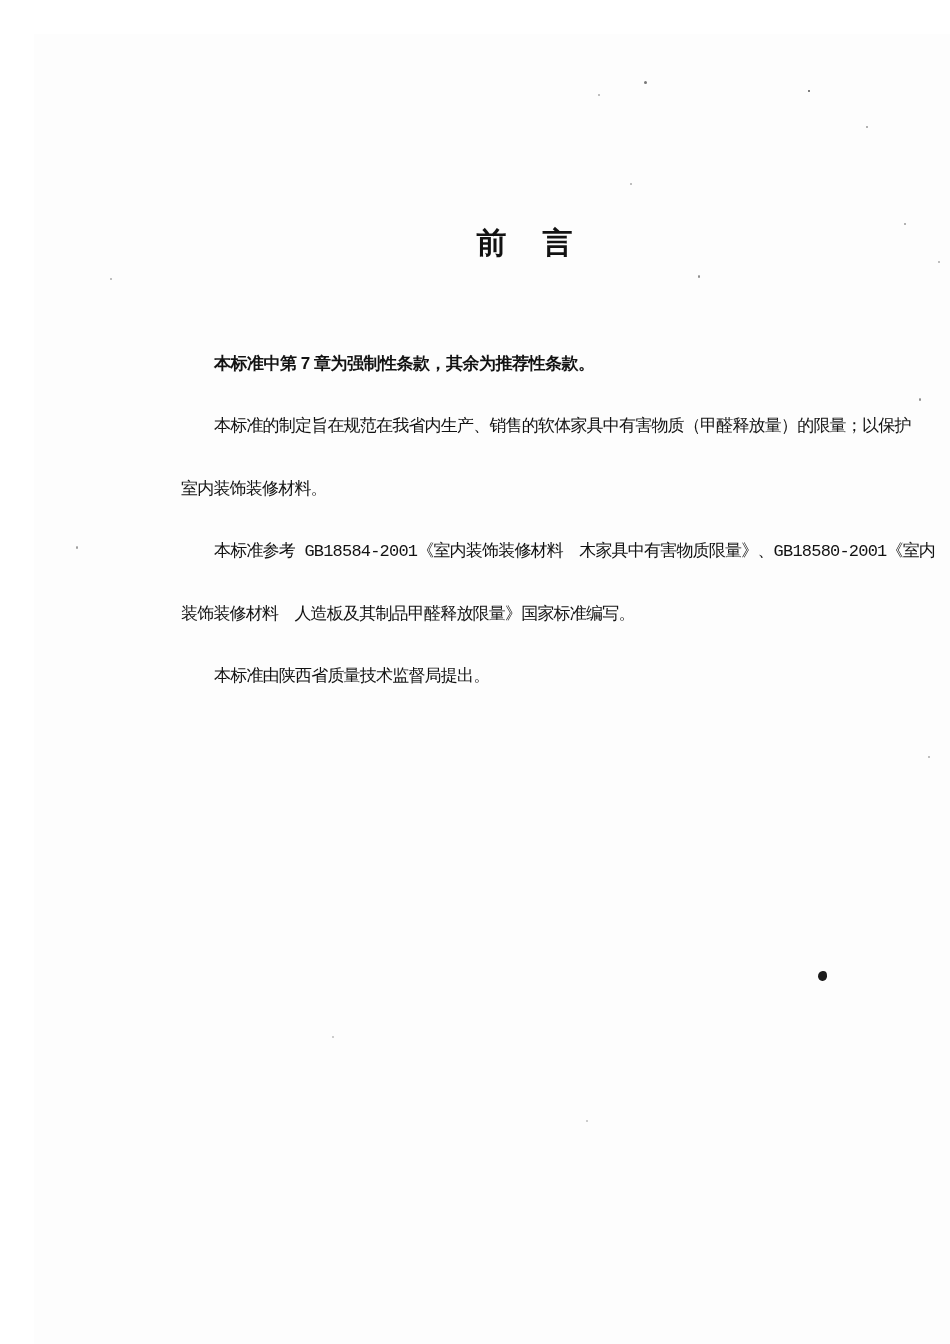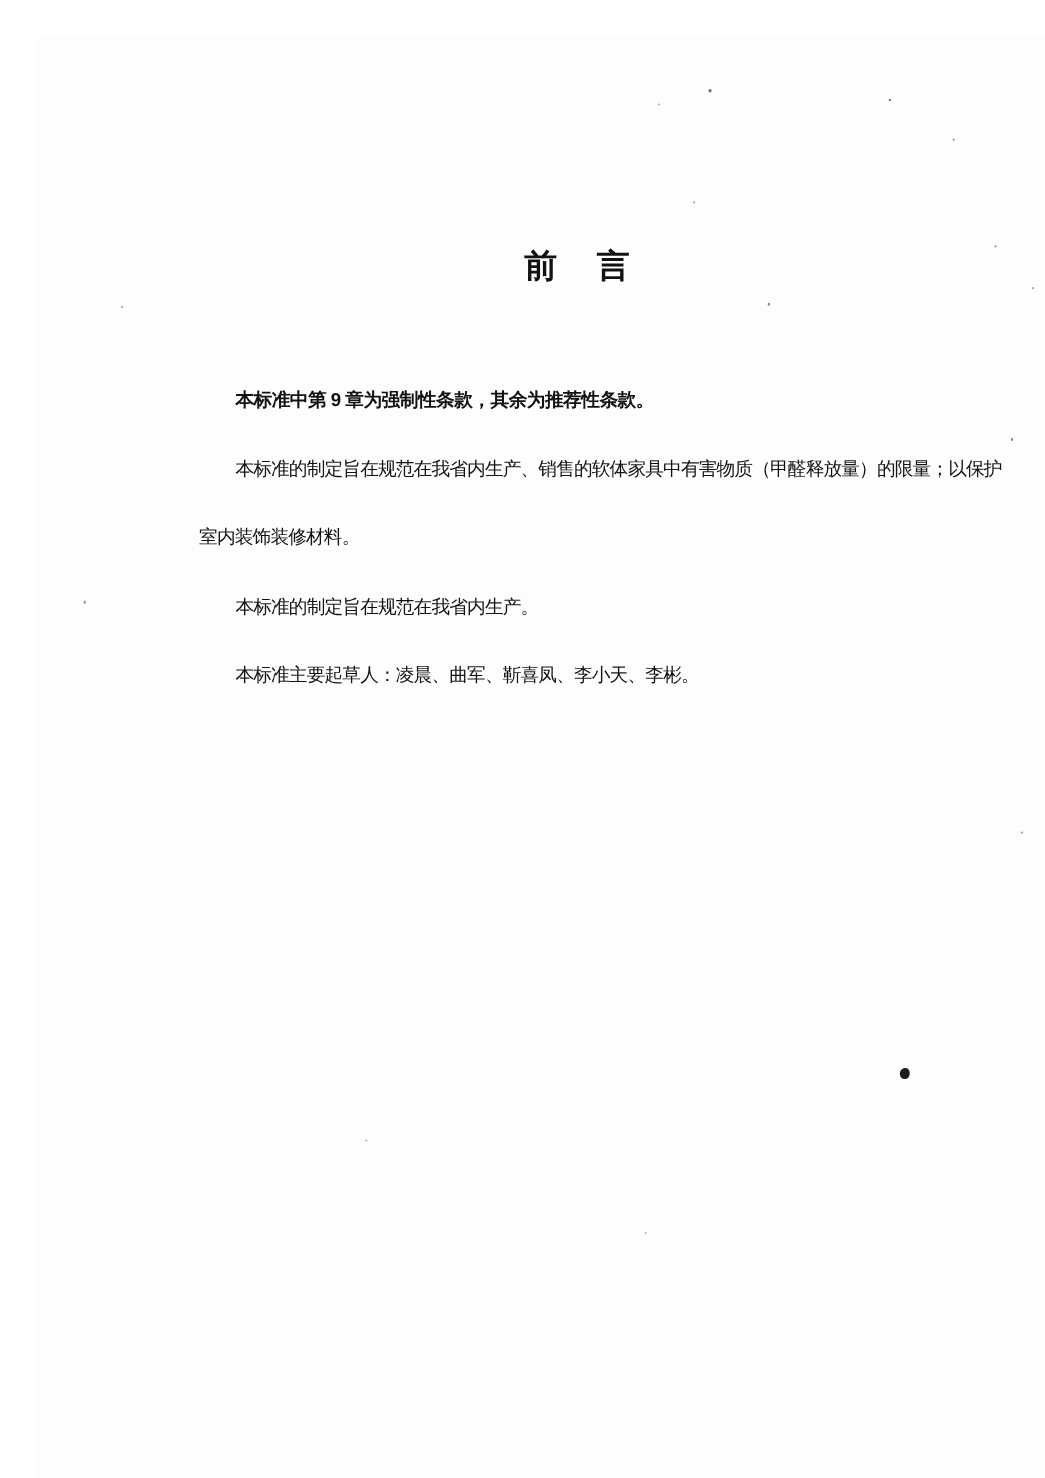--- a/index.html
+++ b/index.html
@@ -43,21 +43,21 @@
     font-size: 17px;
     line-height: 45.5px;
     letter-spacing: -0.8px;
     color: var(--ink);
   }
   .para { margin: 0; }
   .line {
     display: block;
     white-space: nowrap;
   }
-  .line.first { text-indent: 33px; }
+  .line.first { text-indent: 33px; font-family: Liberation Mono, monospace; }
   .para.heiti .line {
     font-family: "Liberation Sans", "DejaVu Sans", sans-serif;
     font-weight: 700;
     letter-spacing: -0.5px;
   }
   
   .speck {
     position: absolute;
     border-radius: 50%;
     pointer-events: none;
@@ -75,38 +75,39 @@
 </head>
 <body>
 
 <div class="page">
 
   <h1 class="doc-title">前　言</h1>
 
   <div class="content">
 
     <p class="para heiti">
-      <span class="line first">本标准中第 9 章为强制性条款，其余为推荐性条款。</span>
+      <span class="line first">本标准中第 7 章为强制性条款，其余为推荐性条款。</span>
     </p>
 
     <p class="para">
       <span class="line first">本标准的制定旨在规范在我省内生产、销售的软体家具中有害物质（甲醛释放量）的限量；以保护</span>
       <span class="line">室内装饰装修材料。</span>
     </p>
 
+    <p class="para">
+      <span class="line first">本标准参考 GB18584-2001《室内装饰装修材料　木家具中有害物质限量》、GB18580-2001《室内</span>
+      <span class="line">装饰装修材料　人造板及其制品甲醛释放限量》国家标准编写。</span>
+    </p>
 
     <p class="para">
-      <span class="line first">本标准的制定旨在规范在我省内生产。</span>
+      <span class="line first">本标准由陕西省质量技术监督局提出。</span>
     </p>
 
 
 
-    <p class="para">
-      <span class="line first">本标准主要起草人：凌晨、曲军、靳喜凤、李小天、李彬。</span>
-    </p>
 
   </div>
 
   <span class="ink-dot"></span>
   <span class="speck" style="left:576px;top:13px;width:3px;height:3px;background:#777;"></span>
   <span class="speck" style="left:530px;top:26px;width:2px;height:2px;background:#aaa;"></span>
   <span class="speck" style="left:740px;top:22px;width:2px;height:2px;background:#555;"></span>
   <span class="speck" style="left:798px;top:58px;width:2px;height:2px;background:#999;"></span>
   <span class="speck" style="left:922px;top:57px;width:2px;height:2px;background:#aaa;"></span>
   <span class="speck" style="left:562px;top:115px;width:2px;height:2px;background:#aaa;"></span>

